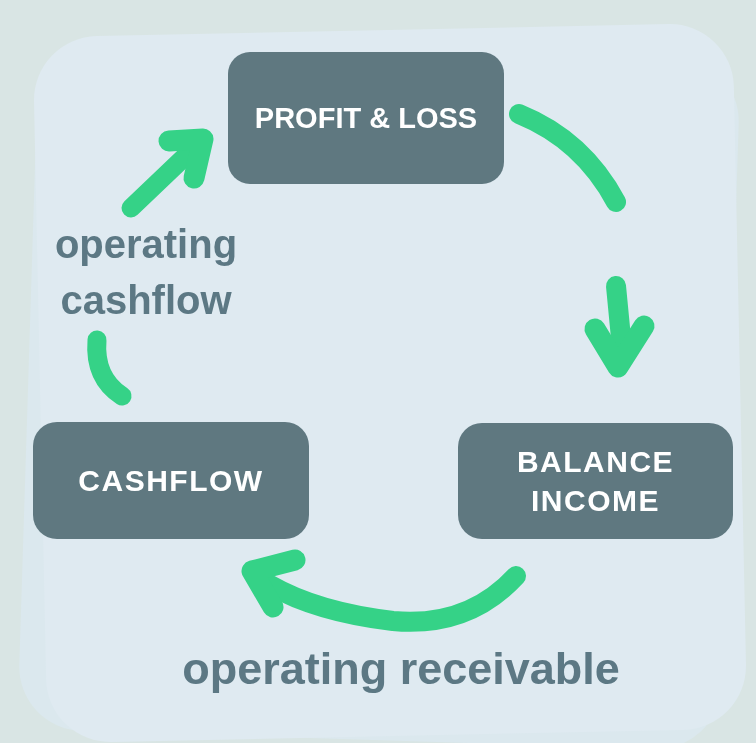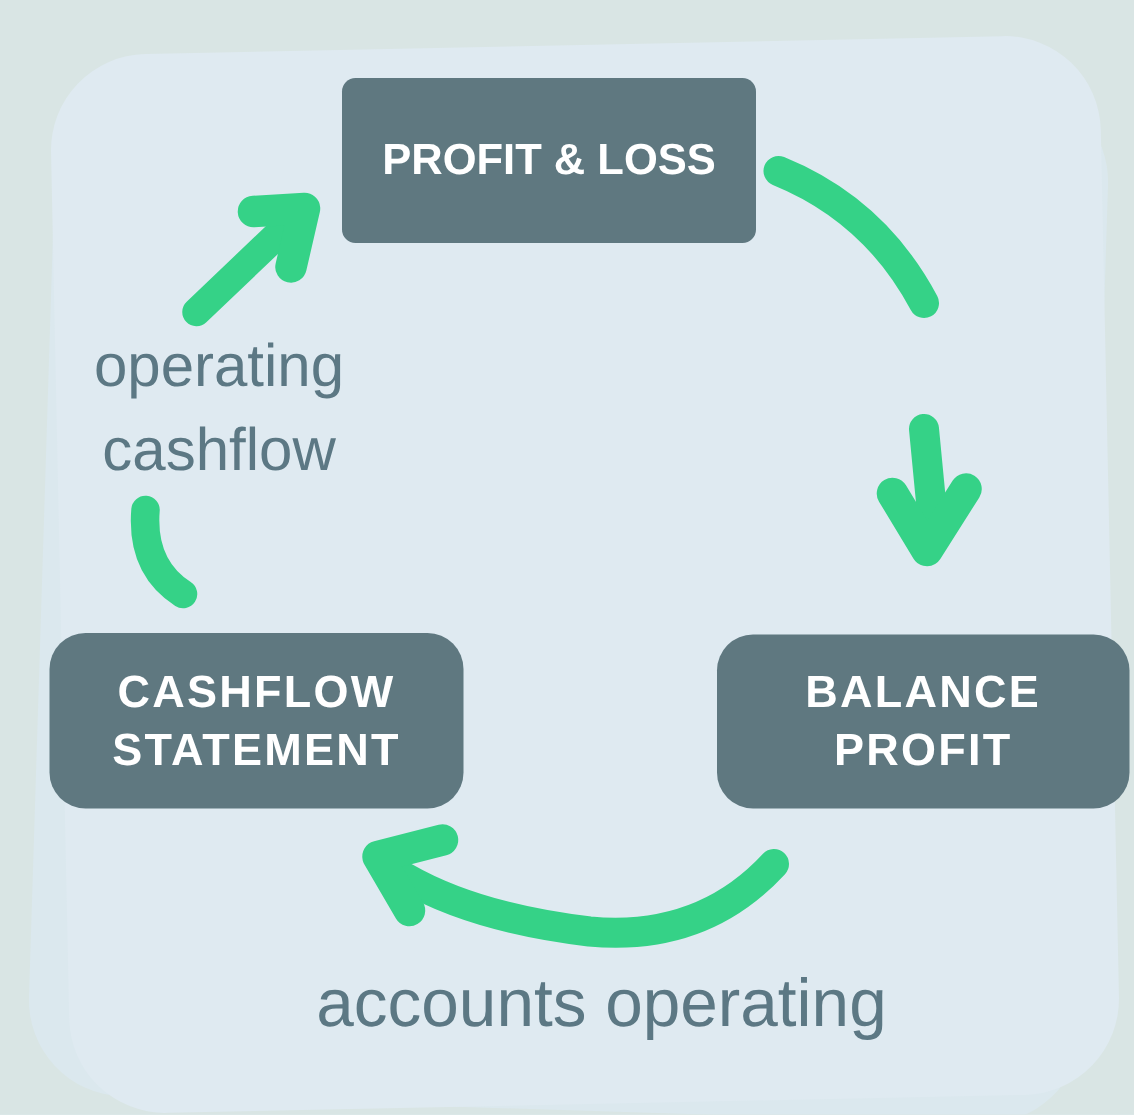--- a/index.html
+++ b/index.html
@@ -49,46 +49,45 @@
     color: var(--box-text, #ffffff);
     display: flex;
     flex-direction: column;
     align-items: center;
     justify-content: center;
     text-align: center;
     font-weight: 700;
   }
   .node-top {
     left: 228px; top: 52px;
-    width: 276px; height: 110px;
-    border-radius: 9px;
+    width: 276px; height: 132px;
+    border-radius: 22px;
   }
   .node-top .line1 { font-size: 29px; letter-spacing: 0px; }
   .node-top .line2 { font-size: 18px; letter-spacing: 1px; margin-top: 5px; }
   .node-left {
     left: 33px; top: 422px;
     width: 276px; height: 117px;
     border-radius: 24px;
   }
   .node-right {
     left: 458px; top: 423px;
     width: 275px; height: 116px;
     border-radius: 24px;
-    margin-left: 20px;
   }
   .node-left .line1, .node-left .line2,
   .node-right .line1, .node-right .line2 {
     font-size: 30px;
     letter-spacing: 1.5px;
     line-height: 39px;
   }
   .edge-label {
     position: absolute;
     color: var(--label-text, #5c7884);
-    font-weight: 400;
+    font-weight: 700;
     text-align: center;
   }
   .label-net-profit {
     left: 398px; top: 206px;
     width: 300px;
     font-size: 62px;
     line-height: 72px;
     letter-spacing: -1px;
   }
   .label-operating {
@@ -131,29 +130,28 @@
       <path class="arrow-stroke" stroke-width="21" d="M 169 141 L 203 139 L 194 178"></path>
     </g>
   </svg>
 
   <div class="node node-top">
     <div class="line1">PROFIT &amp; LOSS</div>
   </div>
 
   <div class="node node-left">
     <div class="line1">CASHFLOW</div>
-    <div class="line2">STATEMENT</div>
   </div>
 
   <div class="node node-right">
     <div class="line1">BALANCE</div>
-    <div class="line2">PROFIT</div>
+    <div class="line2">INCOME</div>
   </div>
 
 
   <div class="edge-label label-operating">
     <div>operating</div>
     <div>cashflow</div>
   </div>
 
-  <div class="edge-label label-accounts">accounts operating</div>
+  <div class="edge-label label-accounts">operating receivable</div>
 
 </div>
 
 </body></html>

